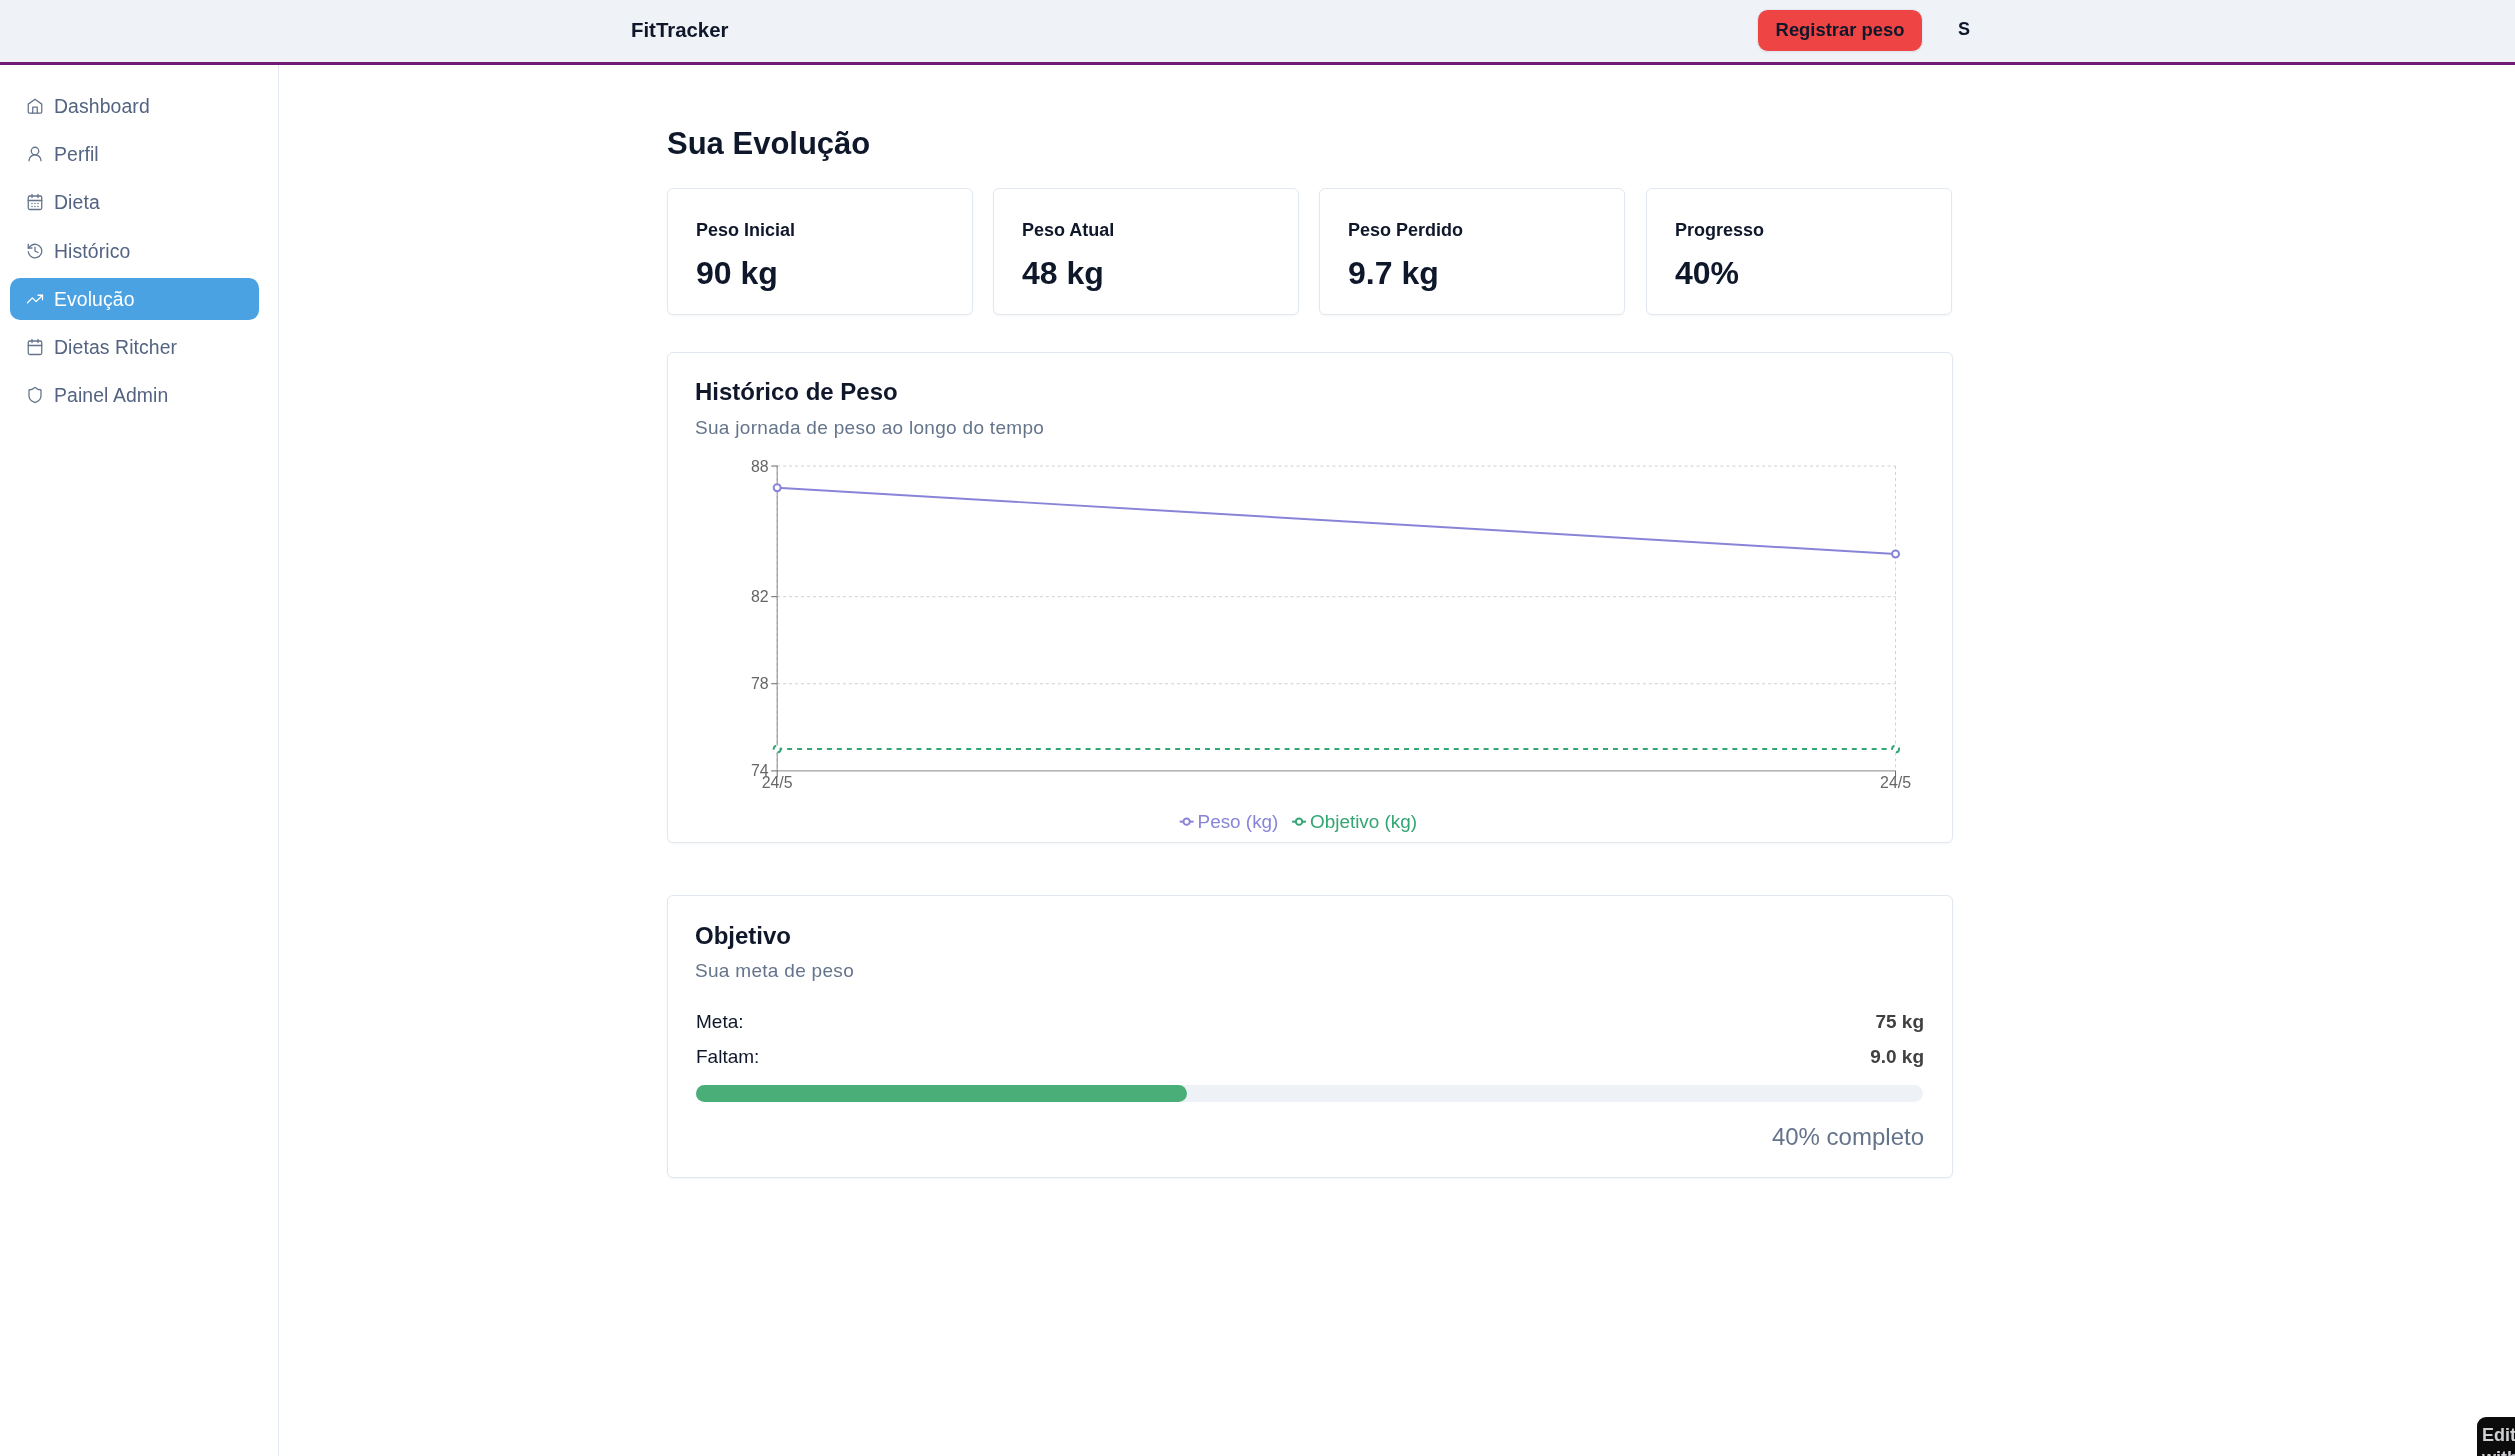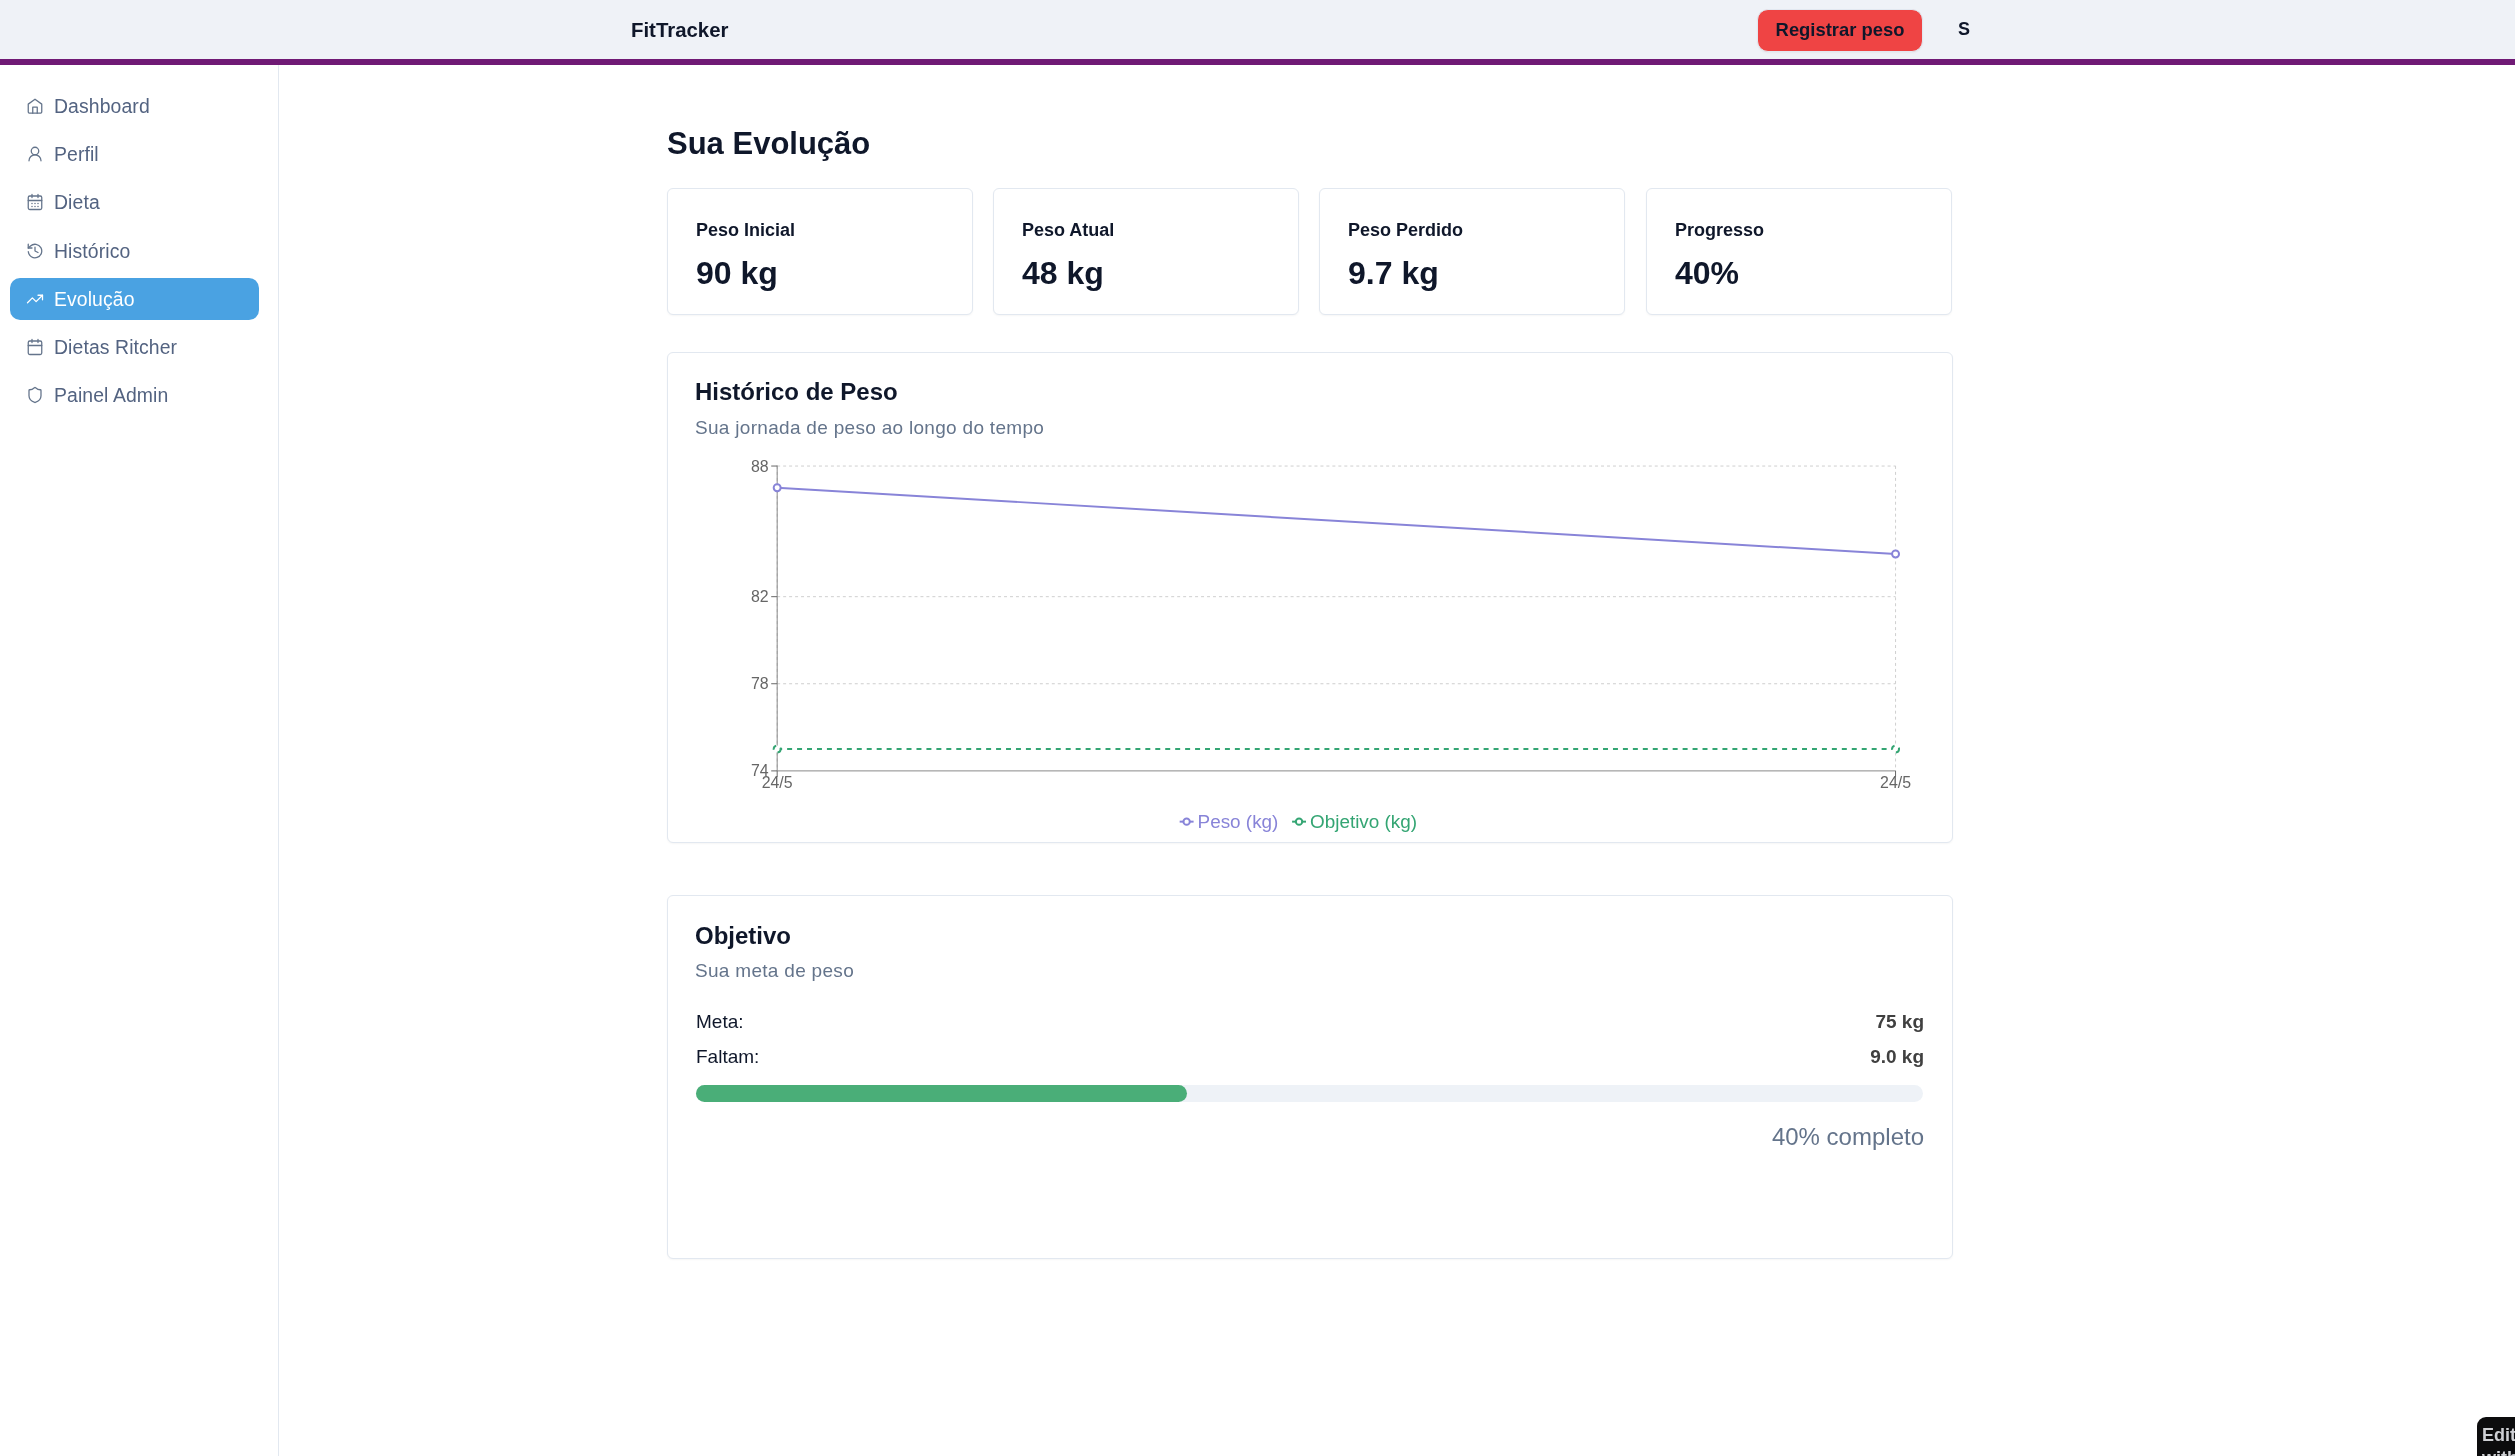--- a/index.html
+++ b/index.html
@@ -2,21 +2,21 @@
 <html lang="pt"><head>
 <meta charset="utf-8">
 <title>FitTracker</title>
 <style>
   * { margin:0; padding:0; box-sizing:border-box; }
   html,body { width:2515px; height:1457px; overflow:hidden; background:#ffffff;
     font-family:"Liberation Sans", sans-serif; position:relative; }
 
   
   .header { position:absolute; left:0; top:0; width:2515px; height:65px;
-    background:#eff2f7; border-bottom:6px solid #701a75; }
+    background:#eff2f7; border-bottom:3px solid #701a75; }
   .brand { position:absolute; left:631px; top:19.7px; font-size:20.4px; font-weight:700;
     color:#0f172a; line-height:1; }
   .btn { position:absolute; left:1757px; top:8.5px; width:166px; height:43px;
     background:#ef4444; border:1px solid #e2e8f0; border-radius:11px;
     display:flex; align-items:center; justify-content:center;
     font-size:18.4px; font-weight:700; color:#0f172a; box-shadow:0 1px 2px rgba(0,0,0,0.04); }
   .avatar { position:absolute; left:1944px; top:10.4px; width:40px; height:39px;
     display:flex; align-items:center; justify-content:center;
     font-size:18px; font-weight:700; color:#0f172a; }
 
@@ -194,21 +194,21 @@
       <g stroke="#34a573" stroke-width="2" fill="none">
         <line x1="627" y1="370.5" x2="631.5" y2="370.5"></line>
         <line x1="636.5" y1="370.5" x2="641" y2="370.5"></line>
         <circle cx="634" cy="370.5" r="3.2"></circle>
       </g>
       <text x="645" y="377" fill="#34a573">Objetivo (kg)</text>
     </g>
   </svg>
 </div>
 
-<div class="card" style="left:667px; top:895px; width:1286px; height:364px;">
+<div class="card" style="left:667px; top:895px; width:1286px; height:283px;">
   <div class="card-title" style="top:27.6px;">Objetivo</div>
   <div class="card-sub" style="top:65px;">Sua meta de peso</div>
   <div class="row-l" style="top:116px; font-weight:400;">Meta:</div>
   <div class="row-r" style="top:116px;">75 kg</div>
   <div class="row-l" style="top:151px; font-weight:400;">Faltam:</div>
   <div class="row-r" style="top:151px;">9.0 kg</div>
   <div class="track">
       <div class="fill"></div>
     </div>
   <div class="muted-r" style="top:229px;">40% completo</div>

